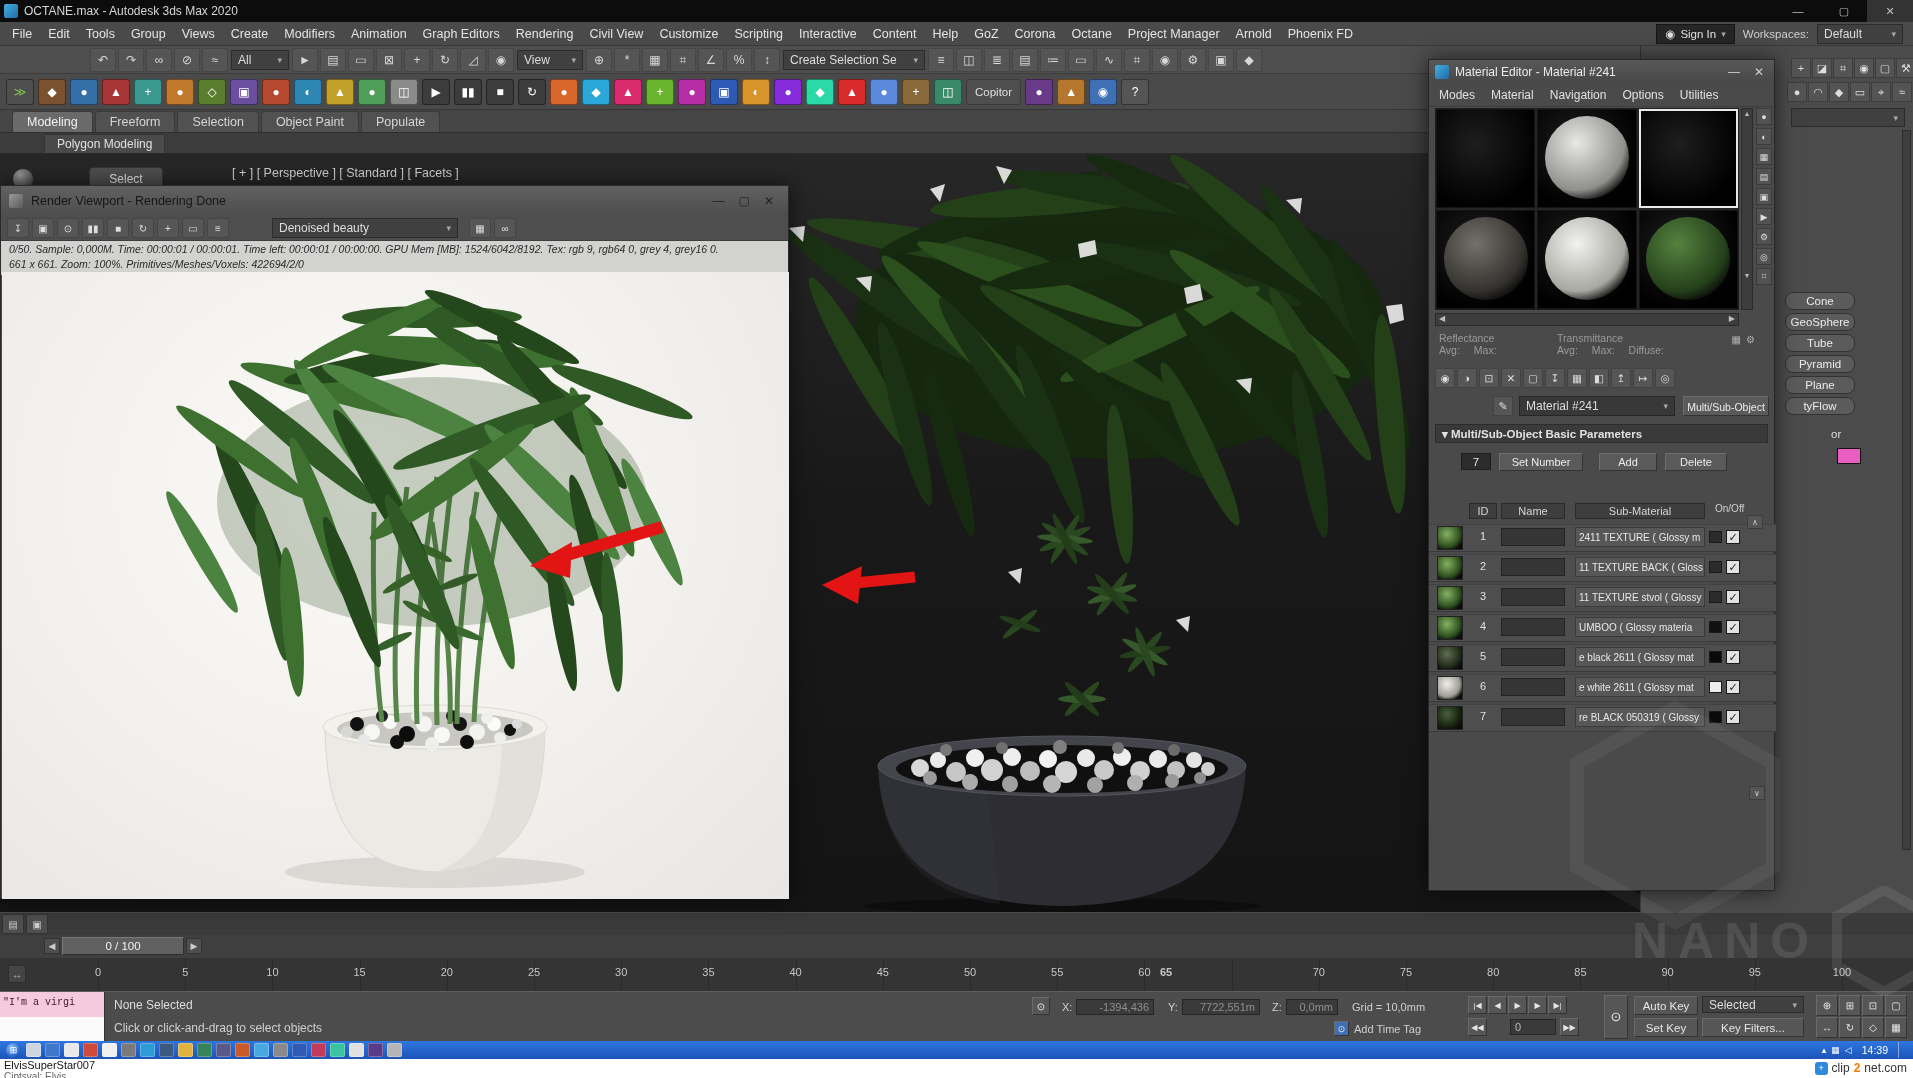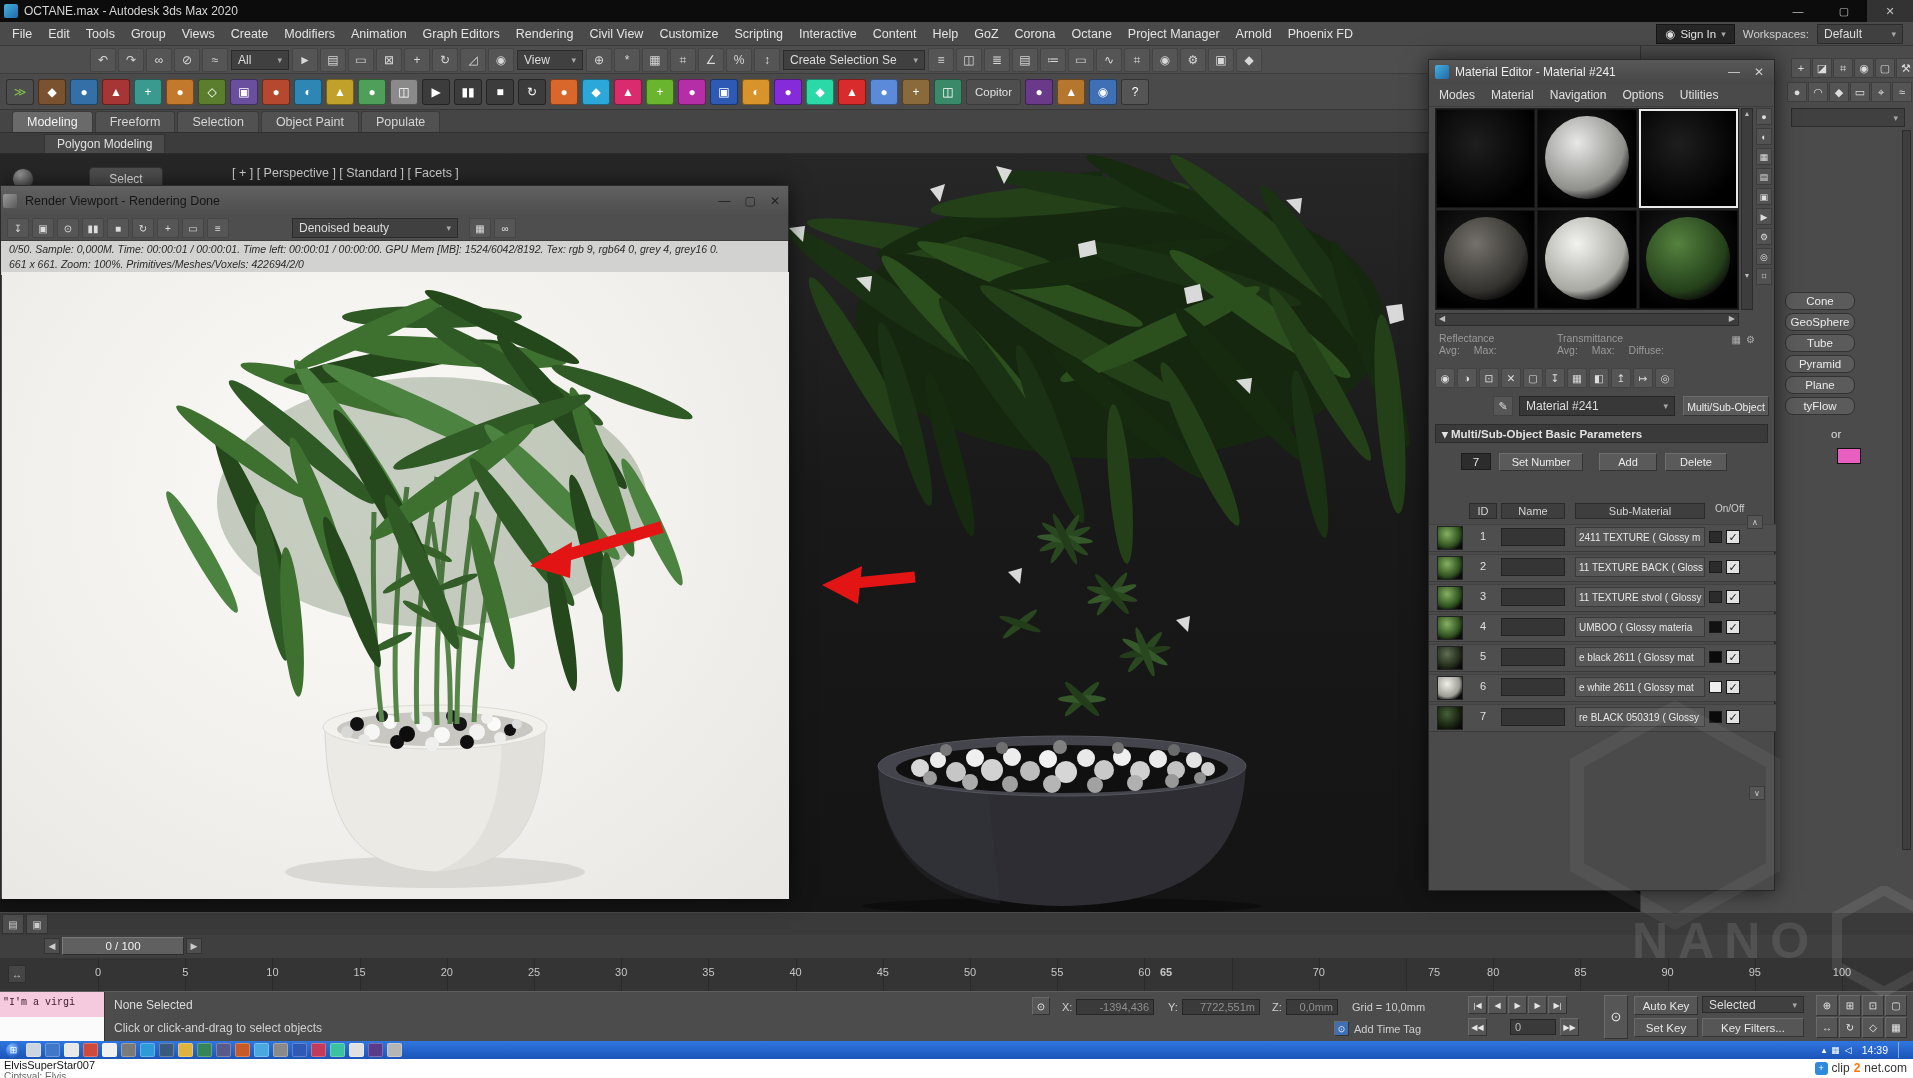--- a/index.html
+++ b/index.html
@@ -38,21 +38,21 @@
   .poly-tab{margin-left:44px;background:#4a4a4a;border:1px solid #333;border-bottom:none;padding:2px 12px;font-size:12px;color:#e0e0e0;}
   
   #viewport{left:0;top:154px;width:1913px;height:758px;background:linear-gradient(#272727,#191919 45%,#141414);z-index:1;}
   .vp-label{position:absolute;left:232px;top:12px;color:#d0d0d0;font-size:12.5px;}
   .sel-orb{position:absolute;left:12px;top:14px;width:20px;height:20px;border-radius:50%;background:radial-gradient(circle at 35% 30%,#9a9a9a,#4e4e4e 70%);border:1px solid #2c2c2c;}
   .sel-chip{position:absolute;left:89px;top:13px;width:72px;height:22px;background:#4e4e4e;border:1px solid #333;border-radius:4px;color:#e2e2e2;font-size:12px;display:flex;align-items:center;justify-content:center;}
   #nano{position:absolute;left:1632px;top:886px;z-index:4;display:flex;align-items:center;gap:10px;color:rgba(255,255,255,.10);font-size:50px;font-weight:bold;letter-spacing:10px;pointer-events:none;}
   #hex-overlay{position:absolute;left:1560px;top:700px;z-index:11;pointer-events:none;}
   
   #render-window{left:0;top:185px;width:789px;height:714px;background:#4c4c4c;border:1px solid #2a2a2a;box-shadow:0 0 20px rgba(0,0,0,.6);z-index:8;box-sizing:border-box;}
-  .rw-title{height:30px;display:flex;align-items:center;gap:8px;background:linear-gradient(#616161,#4d4d4d);color:#161616;font-size:12.5px;padding:0 2px;}
+  .rw-title{height:30px;display:flex;align-items:center;gap:8px;background:linear-gradient(#616161,#4d4d4d);color:#161616;font-size:12.5px;padding:0 8px;}
   .rw-ctrls{margin-left:auto;display:flex;gap:14px;color:#222;font-size:12px;padding-right:6px;}
   .rw-toolbar{height:24px;background:#4e4e4e;border-bottom:1px solid #3e3e3e;display:flex;align-items:center;gap:3px;padding:0 6px;}
   .rw-icon{width:20px;height:18px;background:#565656;border:1px solid #454545;font-size:10px;display:flex;align-items:center;justify-content:center;color:#ddd;border-radius:2px;flex:0 0 auto;}
   .rw-stats{height:32px;background:#d2d2d0;color:#2a2a2a;font-style:italic;font-size:10.5px;line-height:15px;padding:1px 8px;white-space:nowrap;overflow:hidden;}
   .rw-image{position:absolute;left:1px;top:86px;width:787px;height:627px;overflow:hidden;
             background:radial-gradient(ellipse at 45% 35%, #fbfaf8 0%, #f1f0ec 55%, #e7e6e2 100%);}
   
   #material-editor{left:1428px;top:59px;width:347px;height:832px;background:#4a4a4a;border:1px solid #272727;box-shadow:0 0 20px rgba(0,0,0,.6);z-index:9;box-sizing:border-box;font-size:11.5px;}
   .me-title{height:24px;display:flex;align-items:center;gap:6px;background:linear-gradient(#585858,#474747);padding:0 6px;color:#ececec;font-size:12px;}
   .me-ctrls{margin-left:auto;display:flex;gap:14px;color:#cfcfcf;padding-right:4px;}
@@ -493,21 +493,21 @@
           <div class="rw-icon">↧</div>
           <div class="rw-icon">▣</div>
           <div class="rw-icon">⊙</div>
           <div class="rw-icon">▮▮</div>
           <div class="rw-icon">■</div>
           <div class="rw-icon">↻</div>
           <div class="rw-icon">+</div>
           <div class="rw-icon">▭</div>
           <div class="rw-icon">≡</div>
         </div>
-      <div class="dd" style="width:166px;margin-left:60px;">
+      <div class="dd" style="width:186px;margin-left:40px;">
         <span>Denoised beauty</span>
         <span class="dd-a">▾</span>
       </div>
       <div id="rw-icons-r" style="display:flex;gap:3px;margin-left:8px;">
           <div class="rw-icon">▦</div>
           <div class="rw-icon">∞</div>
         </div>
     </div>
     <div class="rw-stats">
       <div>0/50.  Sample: 0,000M.  Time: 00:00:01 / 00:00:01.  Time left: 00:00:01 / 00:00:00.  GPU Mem [MB]: 1524/6042/8192.  Tex: rgb 9, rgb64 0, grey 4, grey16 0.</div>
@@ -797,21 +797,21 @@
       <span class="tick-label" style="left: 970px;">50</span>
       <i class="tick-line" style="left: 1057.2px;"></i>
       <span class="tick-label" style="left: 1057.2px;">55</span>
       <i class="tick-line" style="left: 1144.4px;"></i>
       <span class="tick-label" style="left: 1144.4px;">60</span>
       <i class="tick-line" style="left: 1231.6px;"></i>
       <span class="tick-label" style="left: 1166px; font-weight: bold;">65</span>
       <i class="tick-line" style="left: 1318.8px;"></i>
       <span class="tick-label" style="left: 1318.8px;">70</span>
       <i class="tick-line" style="left: 1406px;"></i>
-      <span class="tick-label" style="left: 1406px; margin-left: 28px;">75</span>
+      <span class="tick-label" style="left: 1406px;">75</span>
       <i class="tick-line" style="left: 1493.2px;"></i>
       <span class="tick-label" style="left: 1493.2px;">80</span>
       <i class="tick-line" style="left: 1580.4px;"></i>
       <span class="tick-label" style="left: 1580.4px;">85</span>
       <i class="tick-line" style="left: 1667.6px;"></i>
       <span class="tick-label" style="left: 1667.6px;">90</span>
       <i class="tick-line" style="left: 1754.8px;"></i>
       <span class="tick-label" style="left: 1754.8px;">95</span>
       <i class="tick-line" style="left: 1842px;"></i>
       <span class="tick-label" style="left: 1842px;">100</span>

